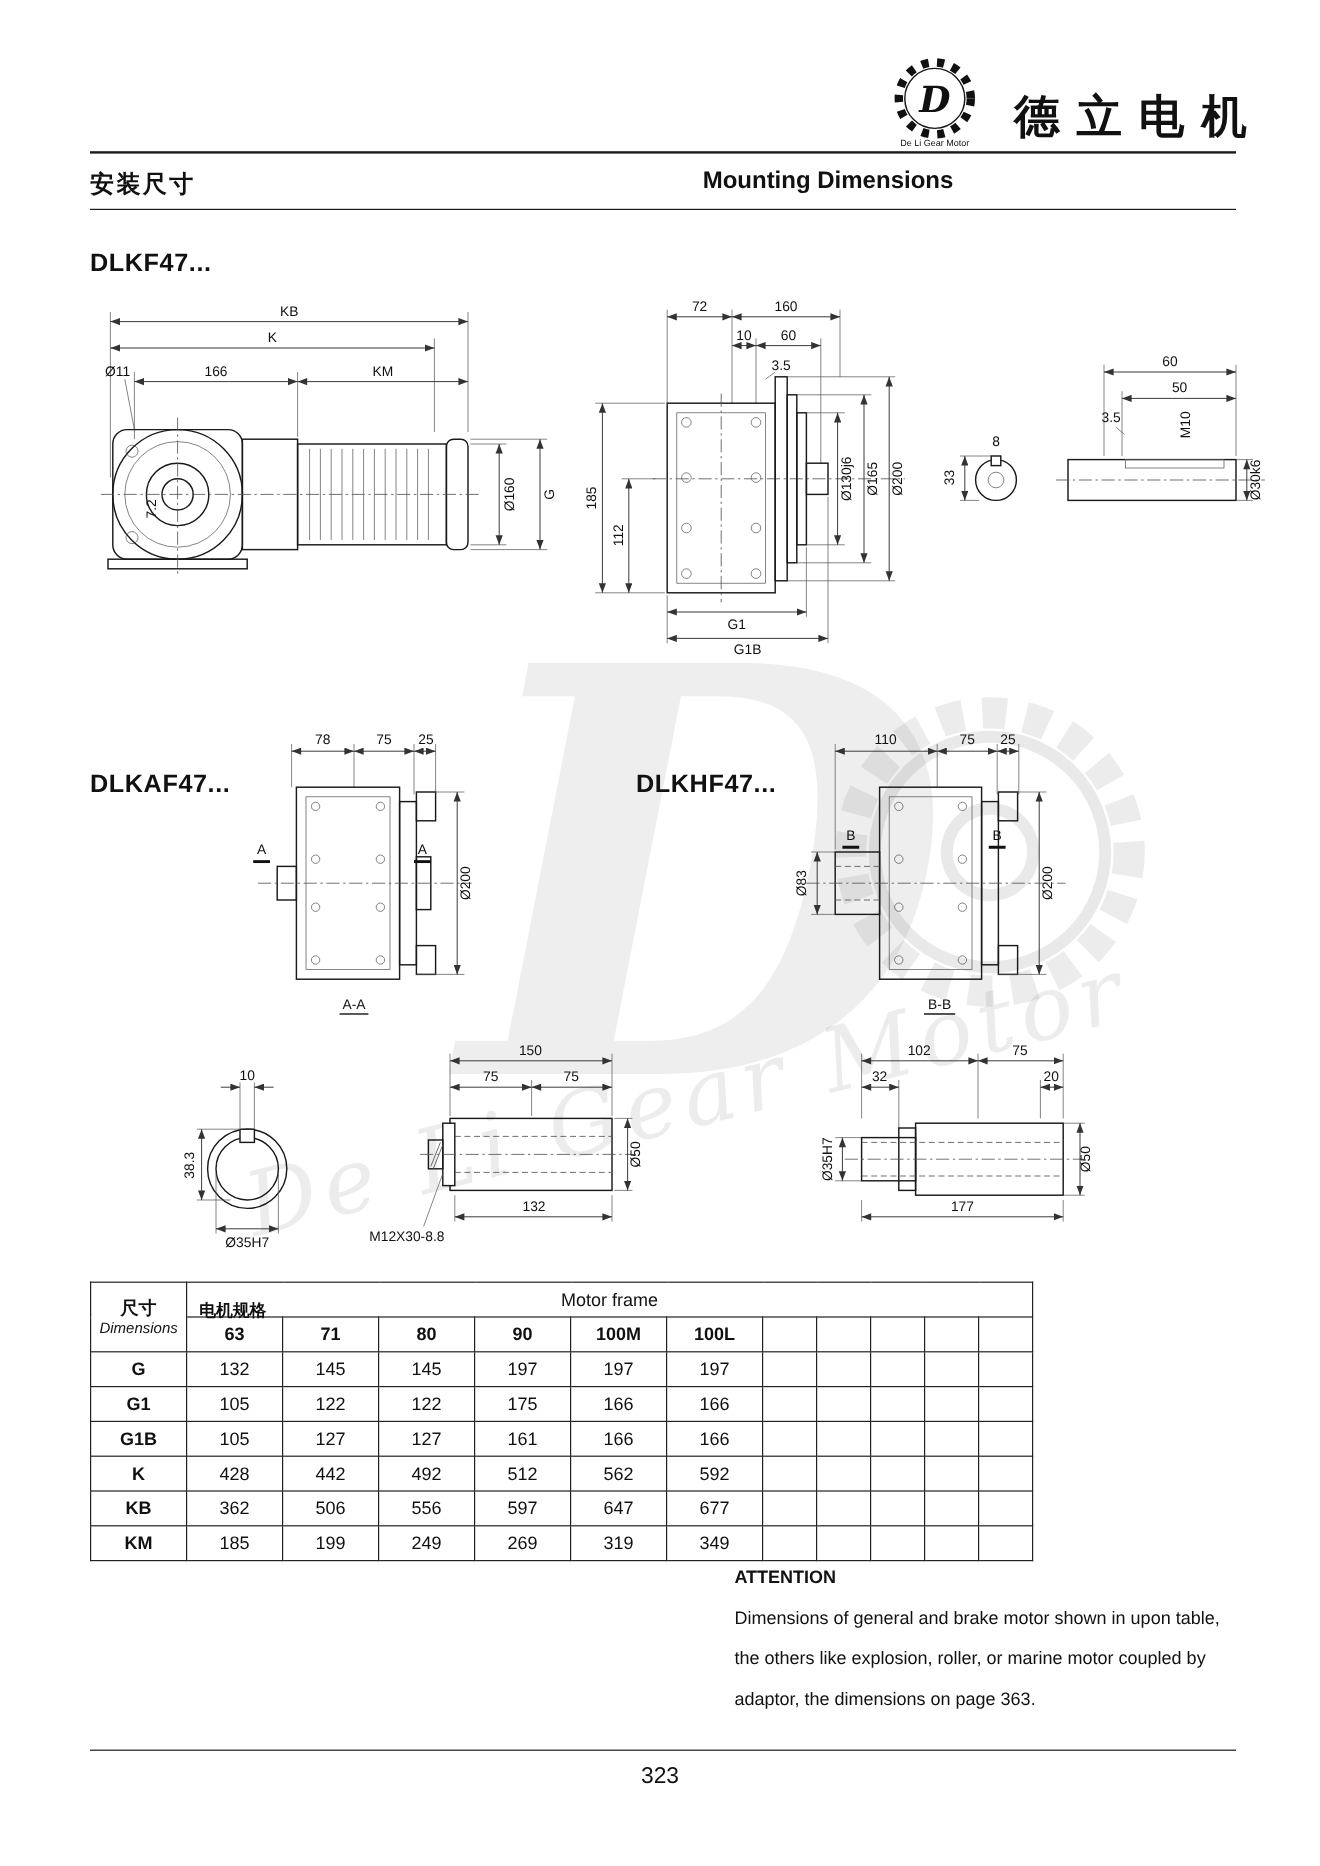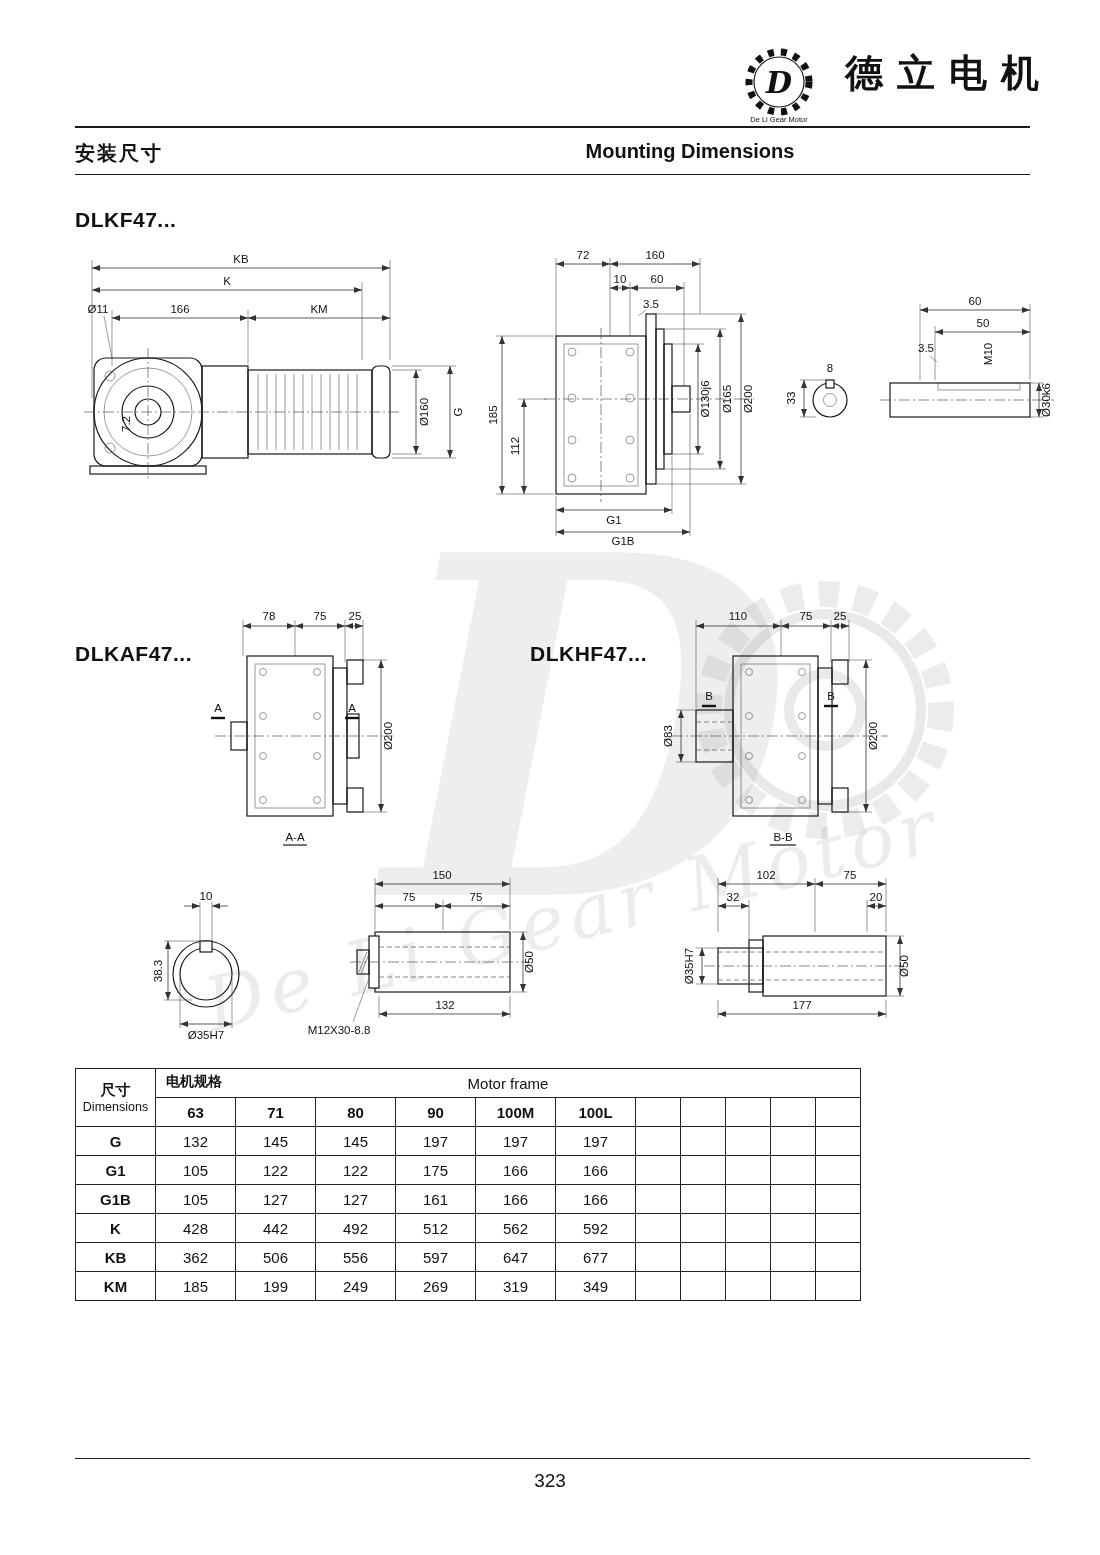--- a/index.html
+++ b/index.html
@@ -24,23 +24,23 @@
   .sw{stroke:#1a1a1a;stroke-width:1.2;fill:#fff;}
   .t{stroke:#555;stroke-width:0.6;fill:none;}
   .d{stroke:#333;stroke-width:0.8;fill:none;}
   .k{stroke:#111;stroke-width:2.4;fill:none;}
   .c{stroke:#555;stroke-width:0.7;fill:none;stroke-dasharray:11 3 2 3;}
   .dash{stroke:#555;stroke-width:0.7;fill:none;stroke-dasharray:5 3;}
   .h{stroke:#555;stroke-width:0.7;fill:none;}
   table.dims{border-collapse:collapse;width:786px;table-layout:fixed;background:transparent;}
   table.dims td{border:1px solid #222;text-align:center;font-size:15px;height:28px;padding:0;}
   td.spechead{position:relative;text-align:center;font-size:14px;}
-  .spec-cn{position:absolute;left:10px;top:4px;font-size:14px;font-weight:bold;}
+  .spec-cn{position:absolute;left:10px;top:15px;font-size:14px;font-weight:bold;}
   td.dimcell div.cn{font-size:15px;font-weight:bold;}
-  td.dimcell div.en{font-size:12.5px;}
+  td.dimcell div.en{font-size:12.5px;font-style:italic;}
   .framecell{font-weight:bold;}
   .rowlabel{font-weight:bold;}
   .notes{font-size:15px;line-height:34px;}
   .attn-title{font-weight:bold;}
 </style>
 </head>
 <body>
 
 <svg width="0" height="0" style="position:absolute" aria-hidden="true">
   <defs>
@@ -62,21 +62,21 @@
 <div class="wm wm-text" style="left:195px;top:872px;">De Li Gear Motor</div>
 
 <div class="layer">
 
   <svg class="abs" style="left:733px;top:44px;" width="90" height="82">
     <circle cx="46" cy="38" r="30" fill="none" stroke="#111" stroke-width="7" stroke-dasharray="6 7"></circle>
     <circle class="s" cx="46" cy="38" r="25"></circle>
     <text x="46" y="49" style="font-size:30px;font-weight:bold;font-style:italic;font-family:'DejaVu Serif',serif">D</text>
     <text x="46" y="78" style="font-size:7.5px">De Li Gear Motor</text>
   </svg>
-  <div class="abs brand" style="left:845px;top:48px;">德立电机</div>
+  <div class="abs brand" style="left:845px;top:72px;">德立电机</div>
 
   <div class="abs rule" style="left:75px;top:126px;width:955px;height:2px;"></div>
   <div class="abs title-cn" style="left:75px;top:140px;">安装尺寸</div>
   <div class="abs title-en" style="left:490px;top:140px;width:400px;text-align:center;">Mounting Dimensions</div>
   <div class="abs rule" style="left:75px;top:174px;width:955px;height:1px;"></div>
 
   <div class="abs model" style="left:75px;top:208px;">DLKF47...</div>
 
   <svg class="abs" style="left:70px;top:248px;" width="410" height="280" viewBox="0 0 410 280">
     <line class="t" x1="22" y1="12" x2="22" y2="150"></line>
@@ -508,17 +508,23 @@
         <td></td>
             <td></td>
             <td></td>
         <td></td>
             <td></td>
       </tr>
     </tbody>
       </table>
   </div>
 
+  <div class="abs notes" style="left:612px;top:1298px;width:430px;">
+    <div class="attn-title">ATTENTION</div>
+    <div>Dimensions of general and brake motor shown in upon table,</div>
+    <div>the others like explosion, roller, or marine motor coupled by</div>
+    <div>adaptor, the dimensions on page 363.</div>
+  </div>
 
   <div class="abs rule" style="left:75px;top:1458px;width:955px;height:1px;"></div>
   <div class="abs" style="left:0;top:1470px;width:1100px;text-align:center;font-size:19px;">323</div>
 
 </div>
 
 </body></html>

